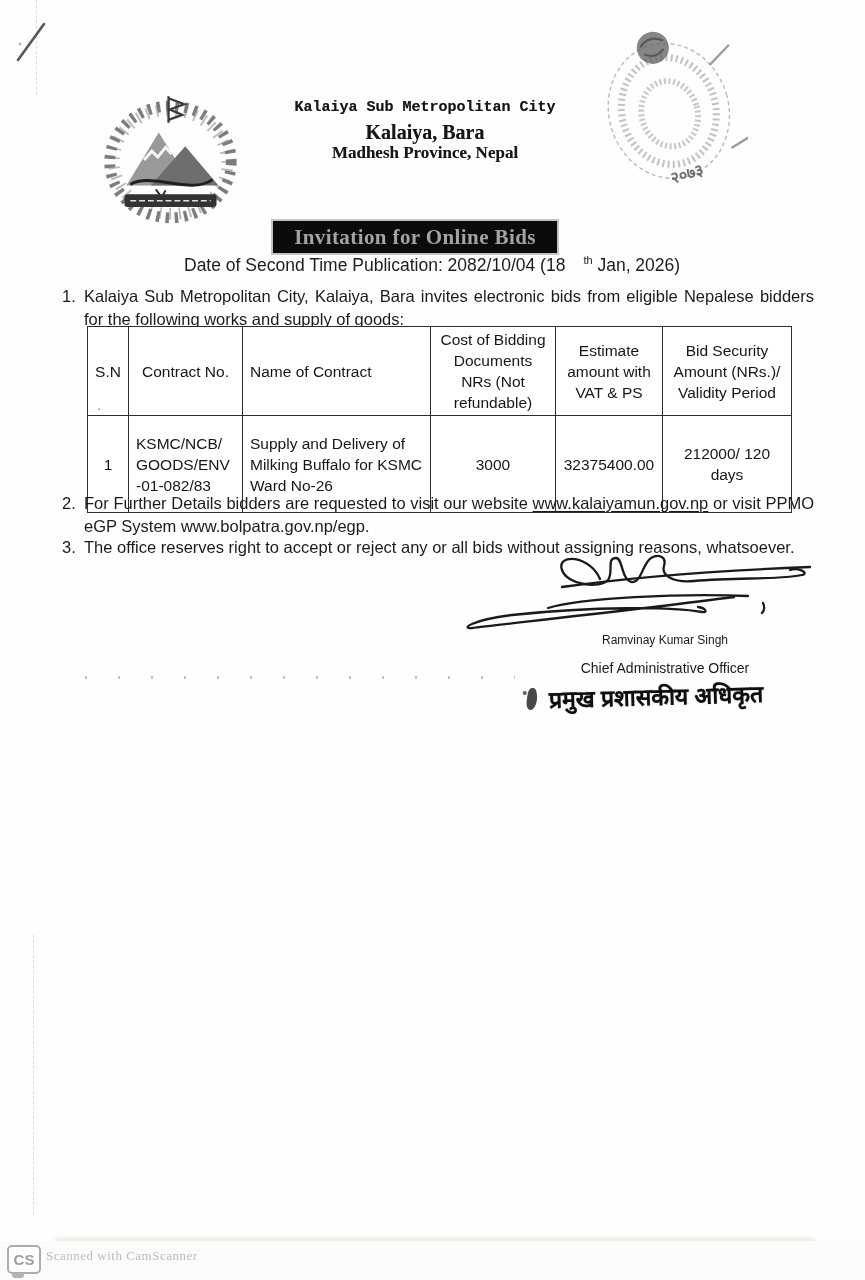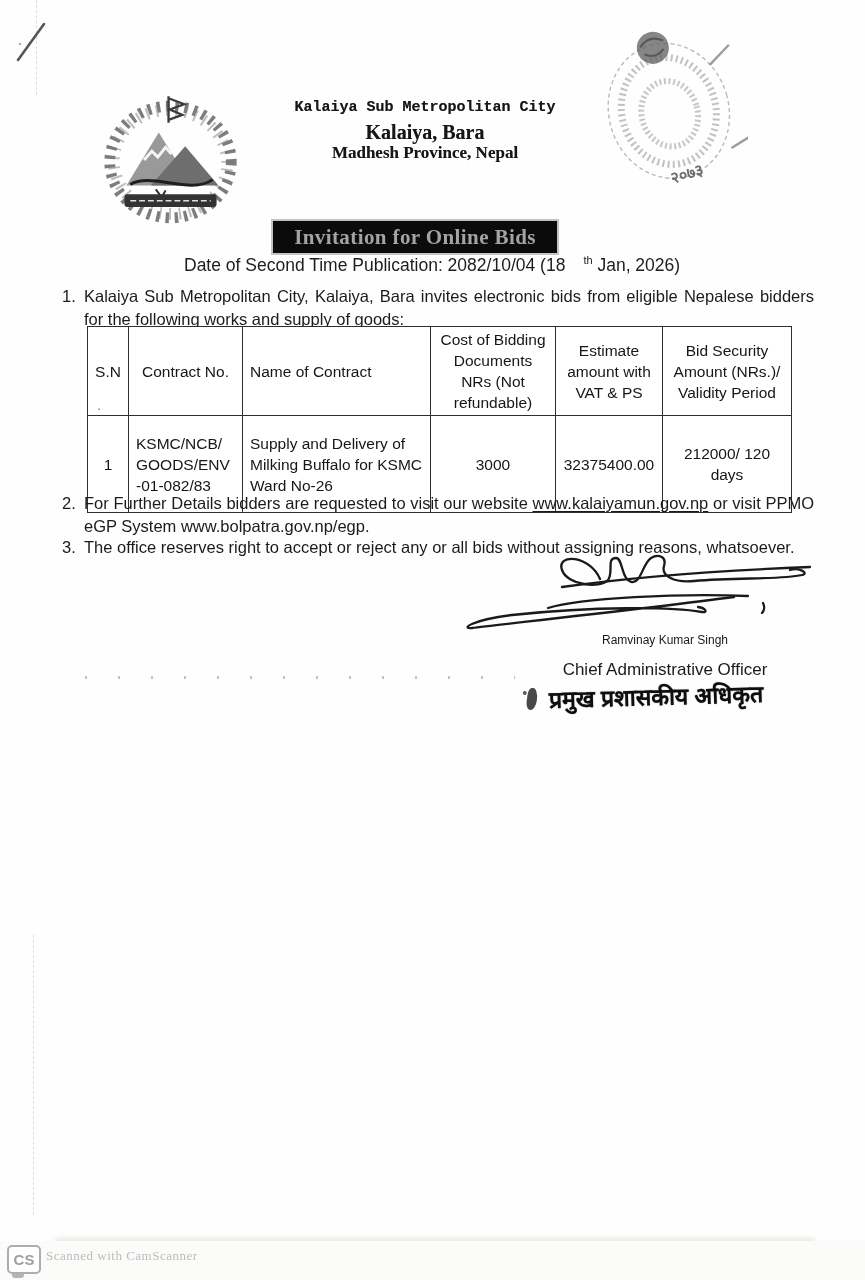--- a/index.html
+++ b/index.html
@@ -47,21 +47,21 @@
   .bid-table thead tr{height:67px;}
   .bid-table tbody tr{height:97px;}
   .c-center{text-align:center;}
   .c-left{text-align:left;}
   th.sn{position:relative;}
   th.sn::after{content:".";position:absolute;left:9px;bottom:0px;opacity:.55;}
 
   
   .signature-svg{position:absolute;left:450px;top:545px;}
   .sig-name{position:absolute;left:545px;top:633px;width:240px;text-align:center;font-size:12px;color:#1a1a1a;}
-  .sig-title{position:absolute;left:540px;top:660px;width:250px;text-align:center;font-size:17px;color:#1a1a1a;}
+  .sig-title{position:absolute;left:540px;top:660px;width:250px;text-align:center;font-size:14px;color:#1a1a1a;}
   .officer-stamp{position:absolute;left:527px;top:680px;width:258px;text-align:center;font-weight:bold;font-size:23px;
     color:#0e0e0e;transform:rotate(-1.6deg);text-shadow:0 0 1px rgba(0,0,0,.6);}
   .ink-blot{position:absolute;left:527px;top:688px;width:10px;height:22px;background:#1d1d1d;opacity:.8;
     border-radius:40% 60% 55% 45%;transform:rotate(8deg);}
   .ink-blot::after{content:"";position:absolute;left:-5px;top:4px;width:4px;height:4px;border-radius:50%;background:#333;}
 
   
   .cs-badge{position:absolute;left:7px;top:1245px;width:30px;height:25px;border:2px solid #adadad;border-radius:5px;background:#fff;
     color:#9e9e9e;font-weight:bold;font-size:15px;display:flex;align-items:center;justify-content:center;}
   .cs-badge::after{content:"";position:absolute;left:3px;bottom:-6px;width:12px;height:5px;background:#b3b3b3;border-radius:0 0 3px 3px;}

